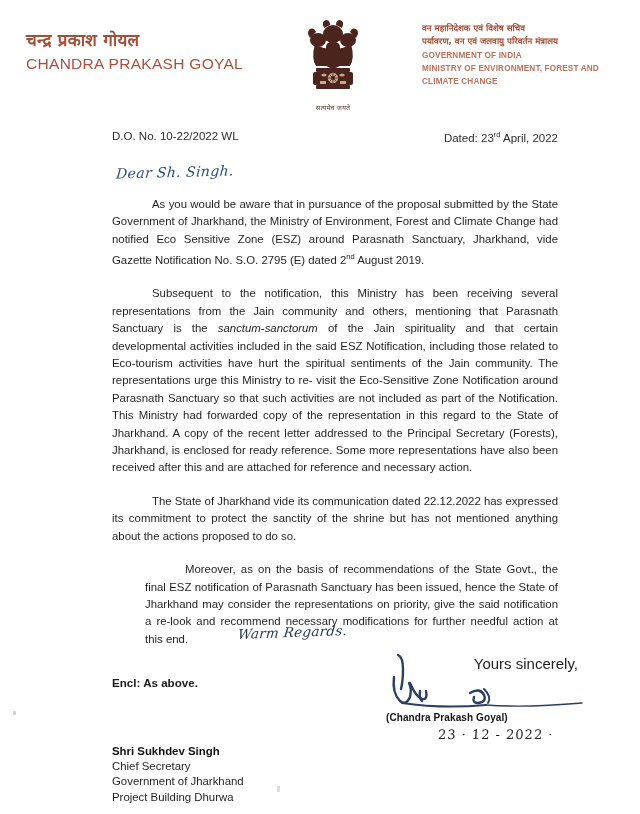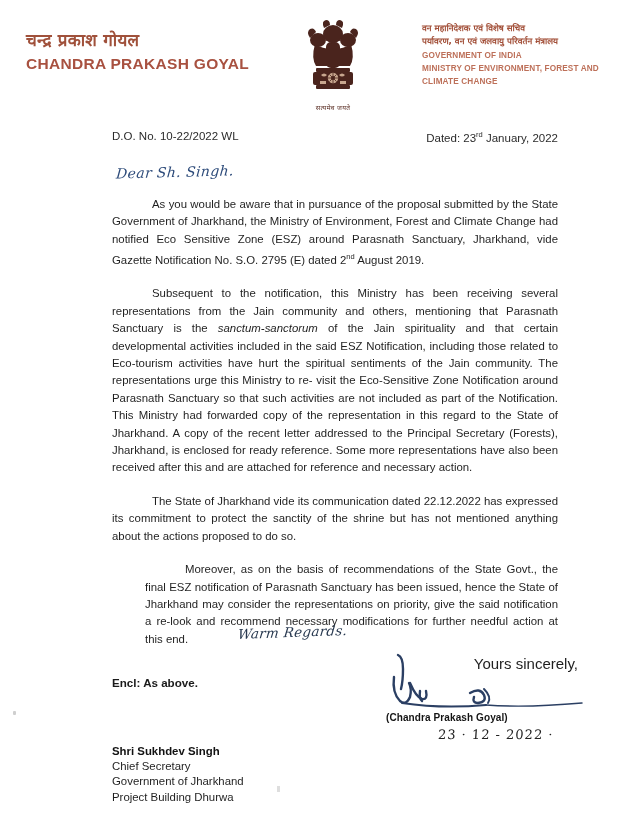--- a/index.html
+++ b/index.html
@@ -37,21 +37,21 @@
   .lh-name-hi {
     font-family: "DejaVu Sans", sans-serif;
     font-size: 17px;
     font-weight: 700;
     letter-spacing: .2px;
     line-height: 1.25;
     color: #a0513b;
   }
   .lh-name-en {
     font-size: 15.5px;
-    font-weight: 700;
+    font-weight: 400;
     letter-spacing: .3px;
     margin-top: 4px;
     color: #a85140;
   }
 
   .emblem-wrap {
     position: absolute;
     left: 288px;
     top: 18px;
     width: 90px;
@@ -280,21 +280,21 @@
       <div class="lh-hi-line">वन महानिदेशक एवं विशेष सचिव</div>
       <div class="lh-hi-line">पर्यावरण, वन एवं जलवायु परिवर्तन मंत्रालय</div>
       <div class="lh-en-line">GOVERNMENT OF INDIA</div>
       <div class="lh-en-line">MINISTRY OF ENVIRONMENT, FOREST AND</div>
       <div class="lh-en-line">CLIMATE CHANGE</div>
     </div>
   </div>
 
   <div class="refline">
     <div>D.O. No. 10-22/2022 WL</div>
-    <div><span>Dated: 23</span><sup>rd</sup><span> January, 2022</span></div>
+    <div><span>Dated: 23</span><sup>rd</sup><span> April, 2022</span></div>
   </div>
 
   <div class="salutation">Dear Sh. Singh.</div>
 
   <div class="body-text">
     <p><span>As you would be aware that in pursuance of the proposal submitted by the State Government of Jharkhand, the Ministry of Environment, Forest and Climate Change had notified Eco Sensitive Zone (ESZ) around Parasnath Sanctuary, Jharkhand, vide Gazette Notification No. S.O. 2795 (E) dated 2</span><sup>nd</sup><span> August 2019.</span></p>
     <p><span>Subsequent to the notification, this Ministry has been receiving several representations from the Jain community and others, mentioning that Parasnath Sanctuary is the </span><i>sanctum-sanctorum</i><span> of the Jain spirituality and that certain developmental activities included in the said ESZ Notification, including those related to Eco-tourism activities have hurt the spiritual sentiments of the Jain community. The representations urge this Ministry to re- visit the Eco-Sensitive Zone Notification around Parasnath Sanctuary so that such activities are not included as part of the Notification.  This Ministry had forwarded copy of the representation in this regard to the State of Jharkhand. A copy of the recent letter addressed to the Principal Secretary (Forests), Jharkhand, is enclosed for ready reference. Some more representations have also been received after this and are attached for reference and necessary action.</span></p>
     <p>The State of Jharkhand vide its communication dated 22.12.2022 has expressed its commitment to protect the sanctity of the shrine but has not mentioned anything about the actions proposed to do so.</p>
     <p>Moreover, as on the basis of recommendations of the State Govt., the final ESZ notification of Parasnath Sanctuary has been issued, hence the State of Jharkhand may consider the representations on priority, give the said notification a re-look and recommend necessary modifications for further needful action at this end.</p>
   </div>

